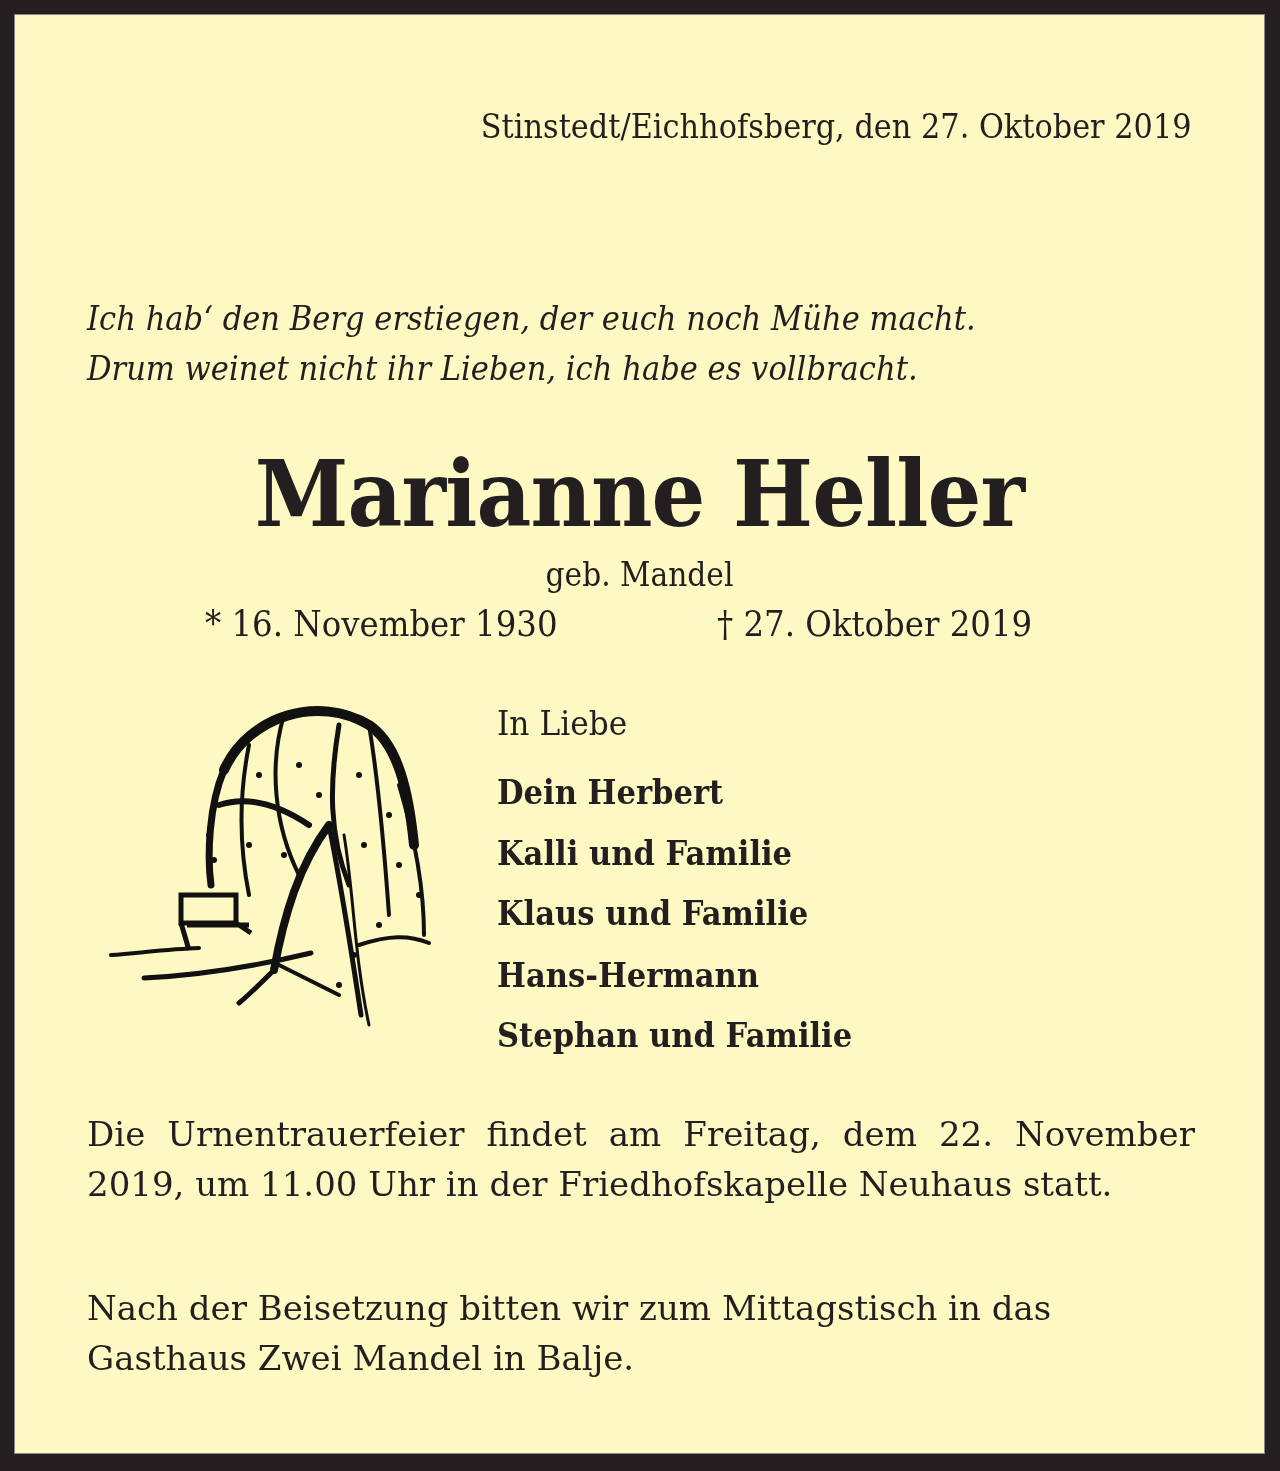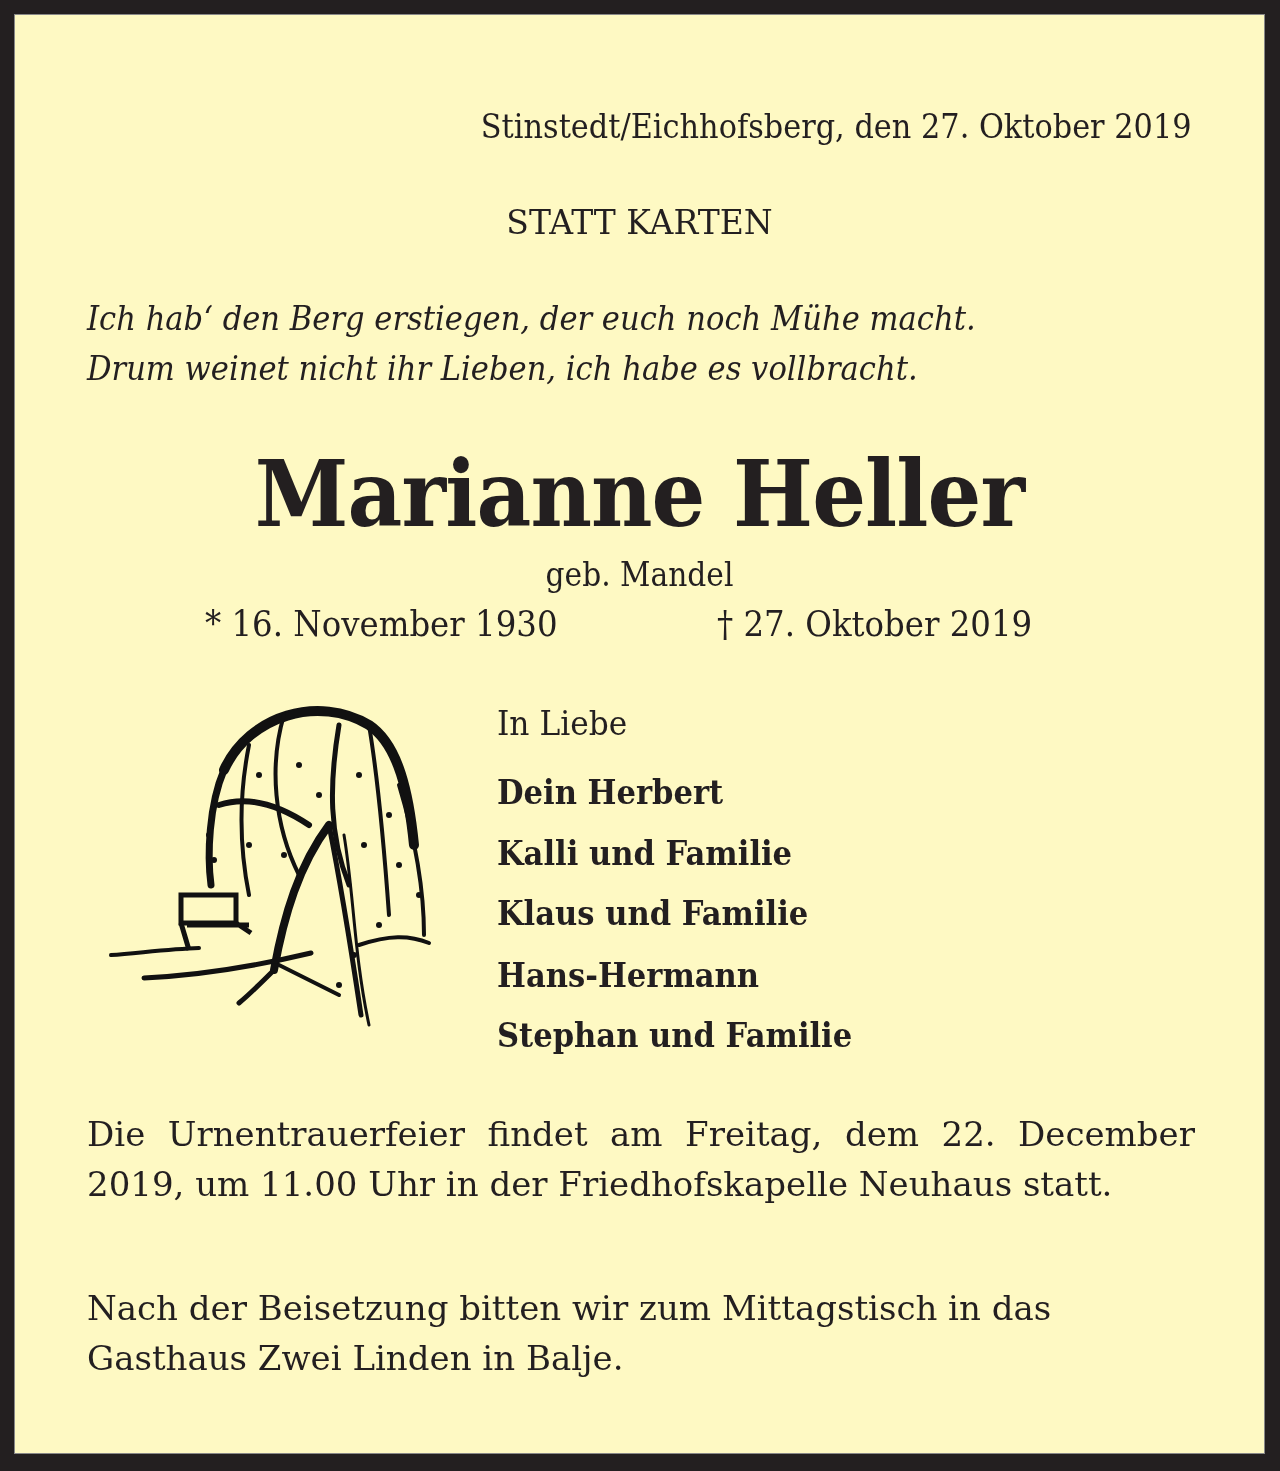--- a/index.html
+++ b/index.html
@@ -19,21 +19,20 @@
   .f0 { top:757px; } .f1 { top:818px; } .f2 { top:878px; } .f3 { top:940px; } .f4 { top:1000px; }
   .para { position:absolute; left:72px; width:1108px; font-size:34px; line-height:50px; text-align:justify; }
   .p1 { top:1094px; } .p2 { top:1268px; text-align:left; }
   .tree { position:absolute; left:84px; top:670px; width:340px; height:350px; }
 </style>
 </head>
 <body>
 
 <div class="card">
   <div class="t place">Stinstedt/Eichhofsberg, den 27. Oktober 2019</div>
-  <div class="t statt">STATT KARTEN</div>
   <div class="t verse v1">Ich hab‘ den Berg erstiegen, der euch noch Mühe macht.</div>
   <div class="t verse v2">Drum weinet nicht ihr Lieben, ich habe es vollbracht.</div>
   <div class="t name">Marianne Heller</div>
   <div class="t geb">geb. Mandel</div>
   <div class="t born">* 16. November 1930</div>
   <div class="t died">† 27. Oktober 2019</div>
 
   <svg class="tree" viewBox="0 0 340 350">
     <g fill="none" stroke="#111" stroke-linecap="round">
       <path d="M175 285 C185 230 200 180 230 140" stroke-width="8"></path>
@@ -76,15 +75,15 @@
     </g>
   </svg>
 
   <div class="t liebe">In Liebe</div>
   <div class="t fam f0">Dein Herbert</div>
   <div class="t fam f1">Kalli und Familie</div>
   <div class="t fam f2">Klaus und Familie</div>
   <div class="t fam f3">Hans-Hermann</div>
   <div class="t fam f4">Stephan und Familie</div>
 
-  <div class="para p1">Die Urnentrauerfeier findet am Freitag, dem 22. December 2019, um 11.00 Uhr in der Friedhofskapelle Neuhaus statt.</div>
-  <div class="para p2">Nach der Beisetzung bitten wir zum Mittagstisch in das Gasthaus Zwei Linden in Balje.</div>
+  <div class="para p1">Die Urnentrauerfeier findet am Freitag, dem 22. November 2019, um 11.00 Uhr in der Friedhofskapelle Neuhaus statt.</div>
+  <div class="para p2">Nach der Beisetzung bitten wir zum Mittagstisch in das Gasthaus Zwei Mandel in Balje.</div>
 </div>
 
 </body></html>

